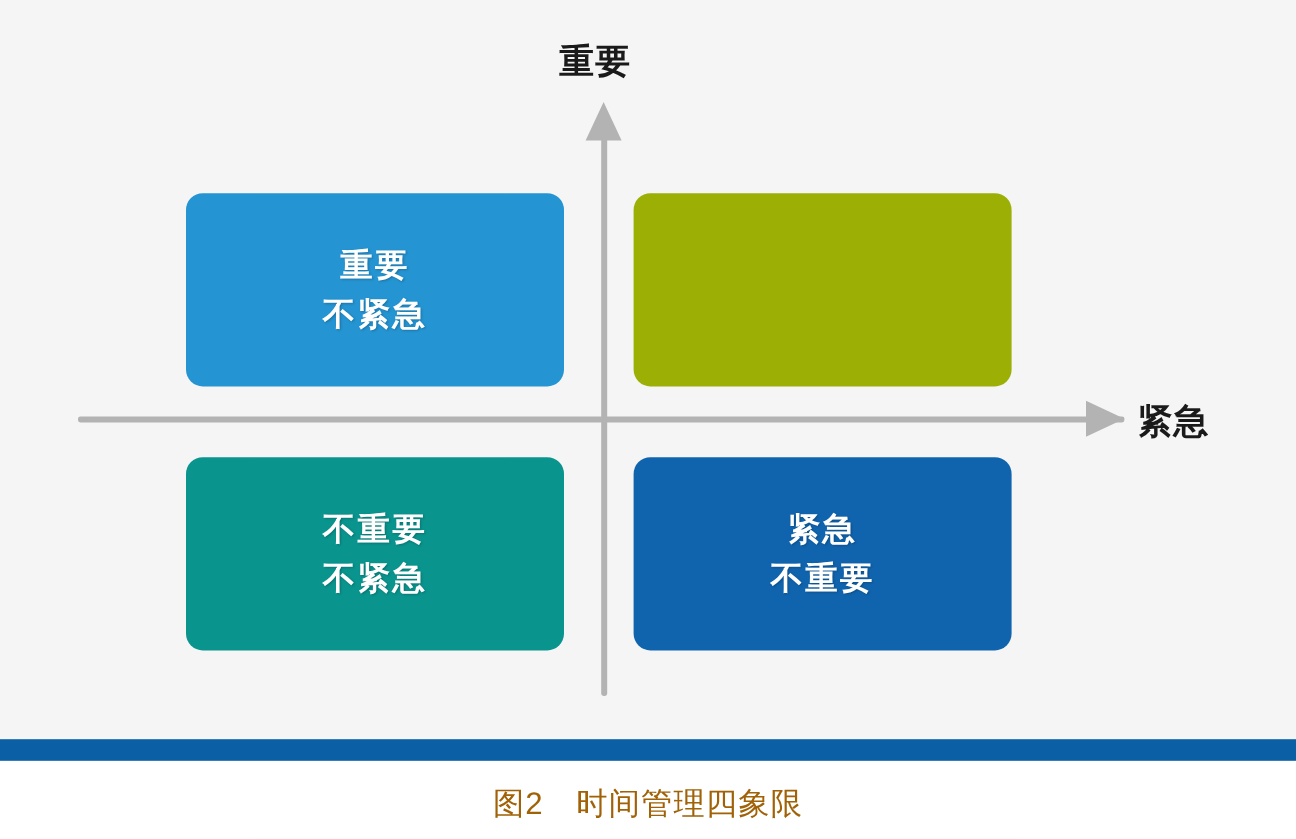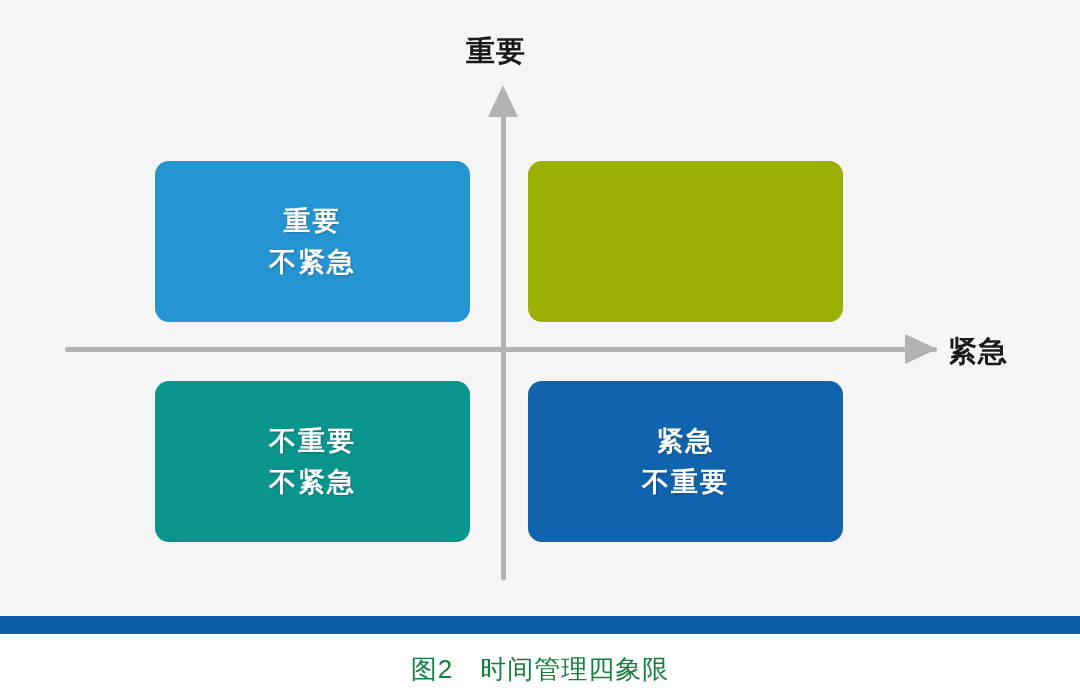--- a/index.html
+++ b/index.html
@@ -152,21 +152,21 @@
     height: 18px;
   }
 
   
   .caption {
     position: absolute;
     left: 0;
     top: 652px;
     width: 1080px;
     text-align: center;
-    color: #15803d;
+    color: #a16207;
     font-size: 26px;
     letter-spacing: 1px;
     white-space: pre;
   }
 </style>
 </head>
 <body>
 
 <div id="figure-root" style="background: rgb(255, 255, 255);">
 

